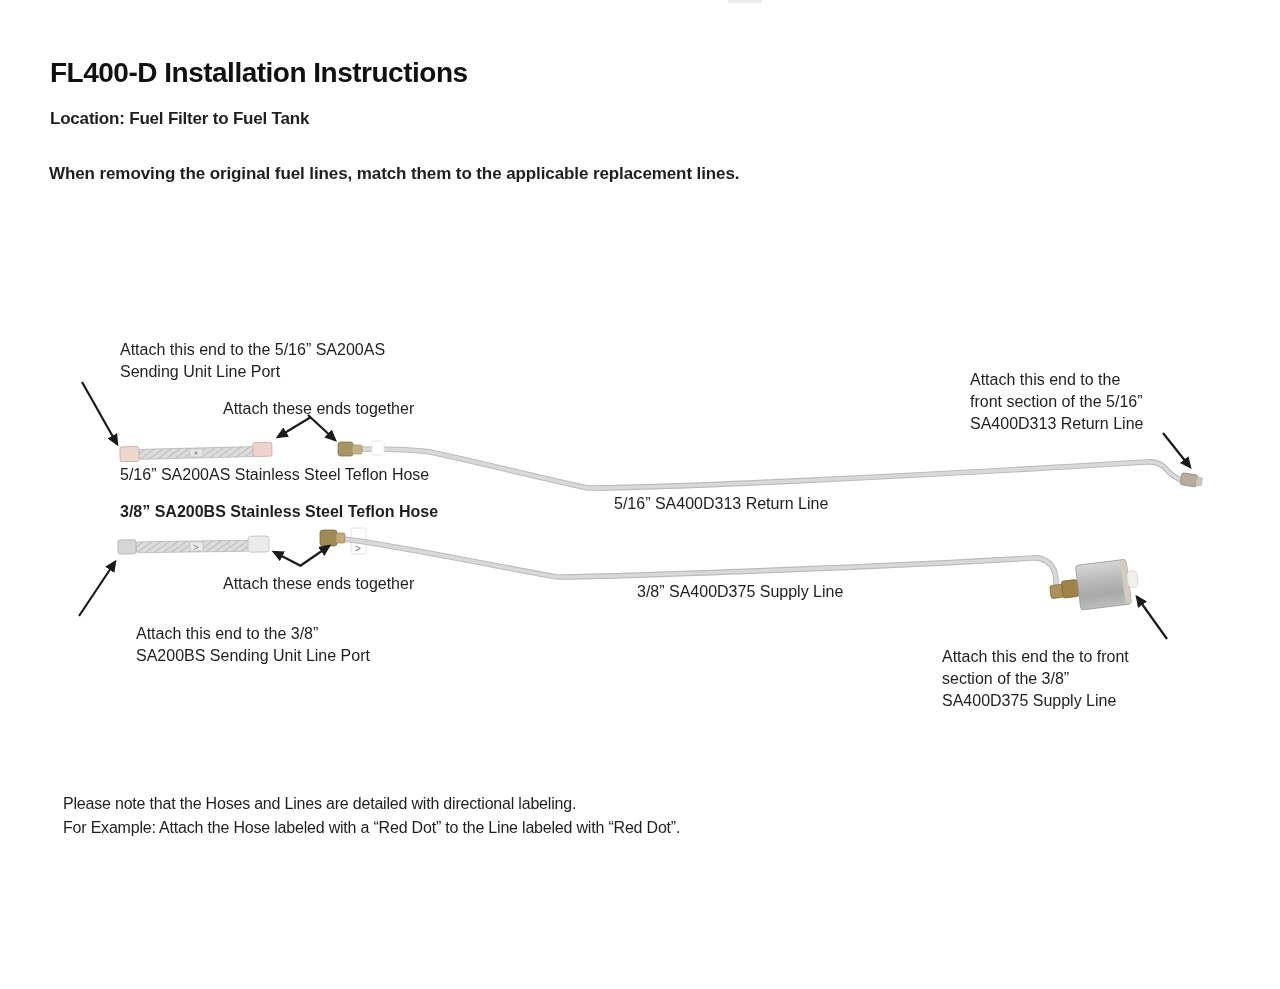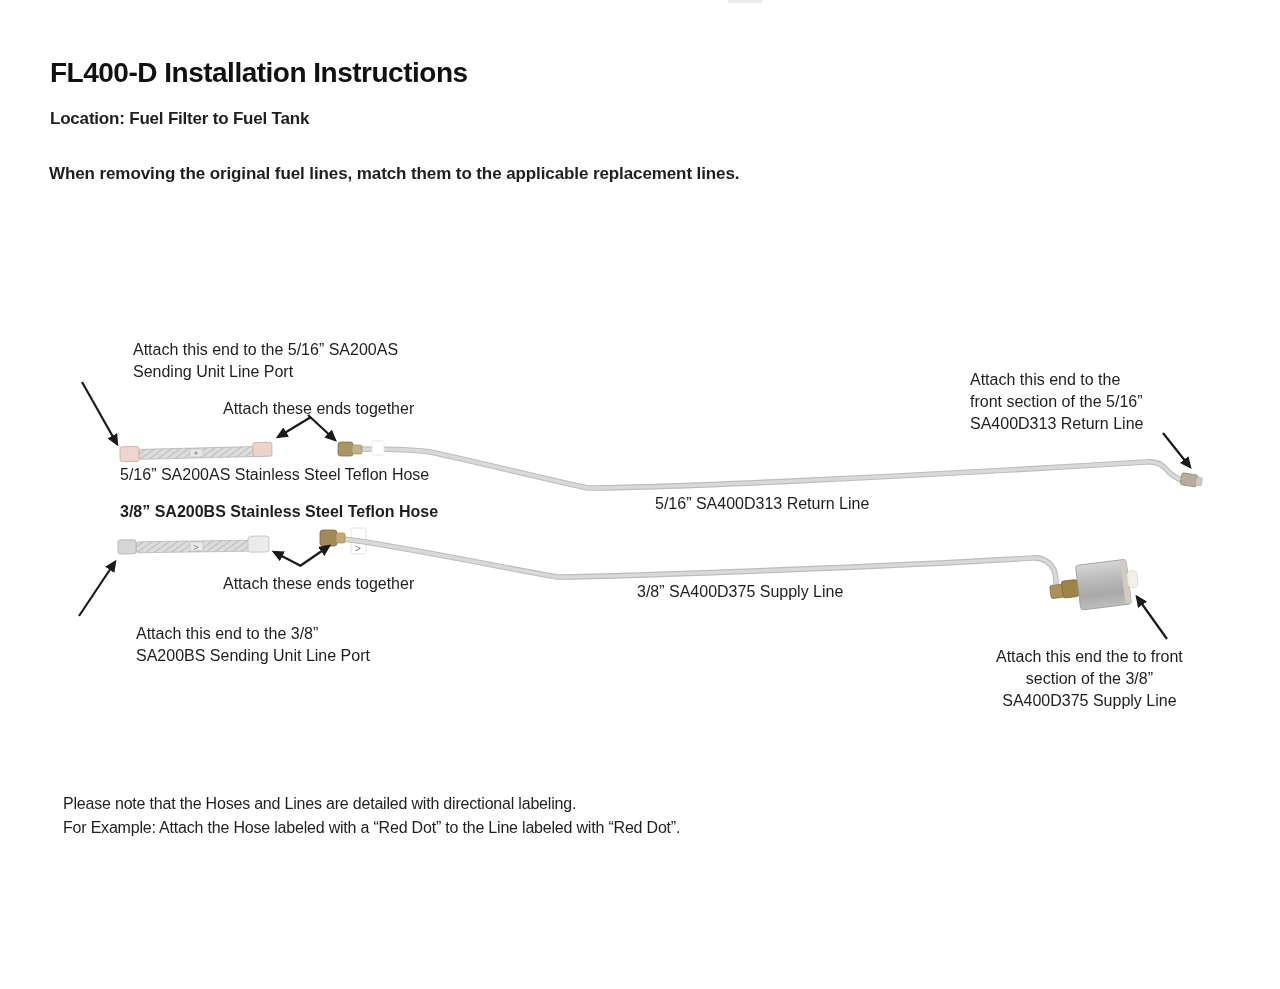--- a/index.html
+++ b/index.html
@@ -10,30 +10,30 @@
   body{background:#fff;font-family:"Liberation Sans", sans-serif;}
   .page{position:relative;width:1280px;height:989px;background:var(--paper);overflow:hidden;}
   .top-sliver{position:absolute;left:728px;top:0;width:34px;height:3px;background:#ebebeb;}
   .title{position:absolute;left:50px;top:57px;font-size:28px;font-weight:bold;color:#111;letter-spacing:-0.5px;white-space:nowrap;text-align:right;}
   .location{position:absolute;left:50px;top:109px;font-size:17px;font-weight:bold;color:var(--ink);letter-spacing:-0.2px;white-space:nowrap;}
   .intro{position:absolute;left:49px;top:164px;font-size:17px;font-weight:bold;color:var(--ink);letter-spacing:-0.1px;white-space:nowrap;}
   .footer-note{position:absolute;left:63px;top:792px;font-size:16px;font-weight:normal;color:var(--ink);line-height:24px;letter-spacing:-0.2px;white-space:nowrap;}
   .diagram-svg{position:absolute;left:0;top:0;width:1280px;height:989px;}
   .ann,.lbl{position:absolute;font-size:16px;line-height:22px;color:var(--ink);white-space:nowrap;}
   .ann span{display:block;}
-  .ann-top-left{left:120px;top:339px;margin-left:13px;}
+  .ann-top-left{left:120px;top:339px;}
   .attach-top{left:223px;top:398px;}
   .hose1-label{left:120px;top:464px;}
   .hose2-label{left:120px;top:501px;font-weight:bold;}
   .attach-bottom{left:223px;top:573px;}
   .ann-bottom-left{left:136px;top:623px;}
-  .return-label{left:655px;top:493px;}
+  .return-label{left:614px;top:493px;}
   .supply-label{left:637px;top:581px;}
   .ann-top-right{left:970px;top:369px;}
-  .ann-bottom-right{left:996px;top:646px;text-align:center;}
+  .ann-bottom-right{left:942px;top:646px;}
   .tube-outer{stroke:var(--tube-edge);stroke-width:5.6;fill:none;stroke-linecap:round;stroke-linejoin:round;}
   .tube-inner{stroke:var(--tube);stroke-width:3.4;fill:none;stroke-linecap:round;stroke-linejoin:round;}
   .arrow{stroke:var(--arrow);stroke-width:2.2;fill:none;}
   .dmark{font-size:10px;fill:#808080;font-family:"Liberation Sans",sans-serif;}
 </style>
 </head>
 <body>
 
 <div class="page">
 

